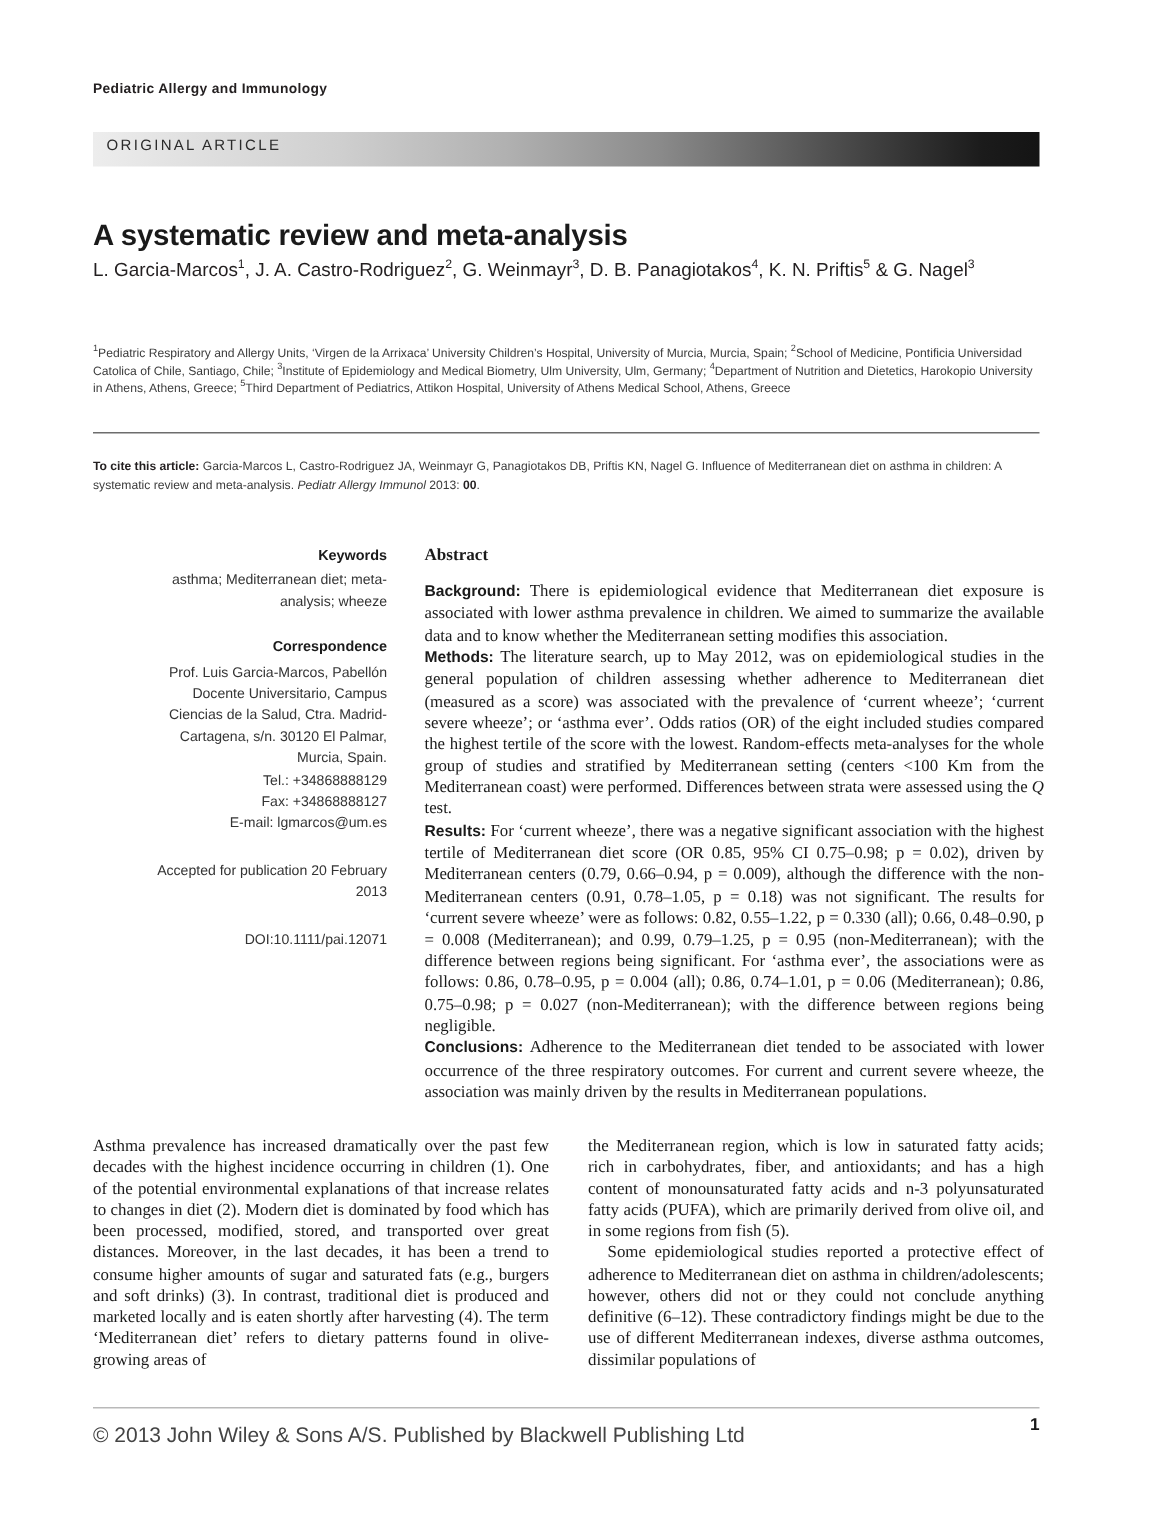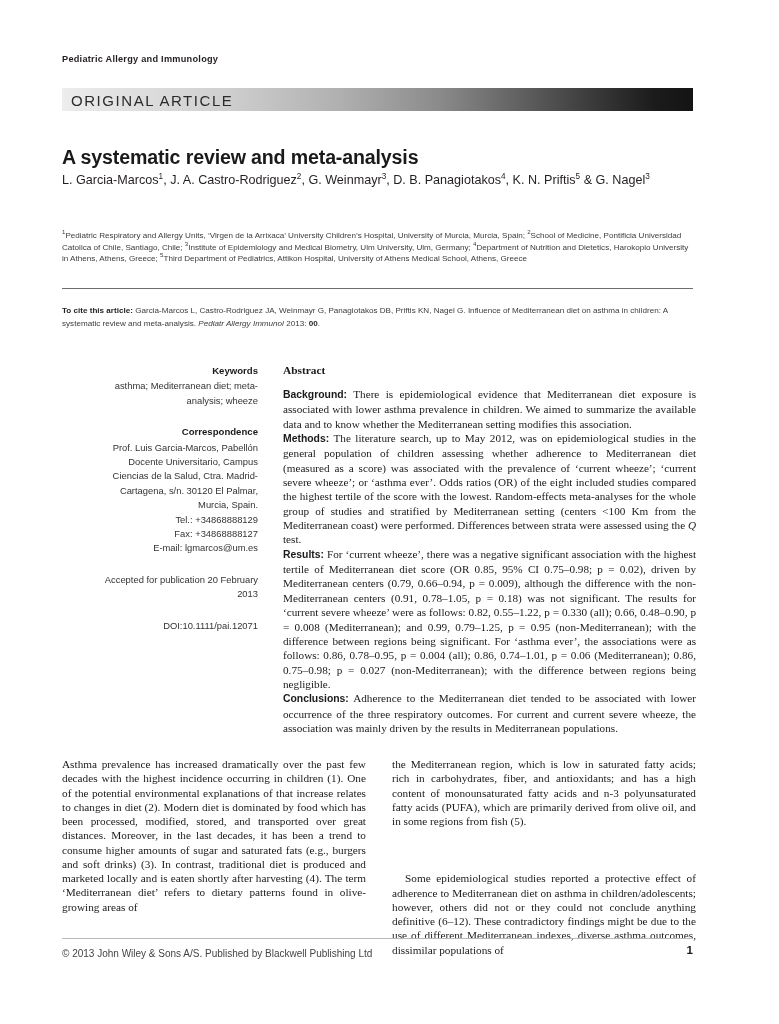--- a/index.html
+++ b/index.html
@@ -53,21 +53,21 @@
         #5c5c5c 74%,
         #343434 86%,
         #1b1b1b 94%,
         #141414 100%);
   }
   .article-type-label {
     position: absolute;
     left: 71px;
     top: 92px;
     font-family: "Liberation Sans", sans-serif;
-    font-size: 15px;
+    font-size: 10px;
     letter-spacing: 1.55px;
     color: #2b2b2b;
   }
 
   
   .article-title {
     position: absolute;
     left: 62px;
     top: 120px;
     width: 640px;
@@ -199,37 +199,37 @@
   }
   .body-col {
     width: 304px;
     font-family: "Liberation Serif", serif;
     font-size: 11.25px;
     line-height: 14.25px;
     text-align: justify;
     color: #1a1a1a;
   }
   .body-col p { margin: 0; }
-  .body-col p.indent { text-indent: 13px; margin-top: 43px; }
+  .body-col p.indent { text-indent: 13px; }
 
   
   .footer-rule {
     position: absolute;
     left: 62px;
     top: 938px;
     width: 631px;
     height: 1px;
     background: #b9b9b9;
   }
   .footer-left {
     position: absolute;
     left: 62px;
     top: 948px;
     font-family: "Liberation Sans", sans-serif;
-    font-size: 10px;
+    font-size: 14px;
     color: #444;
     text-align: center;
   }
   .footer-page {
     position: absolute;
     left: 62px;
     top: 944px;
     width: 631px;
     text-align: right;
     font-family: "Liberation Sans", sans-serif;

